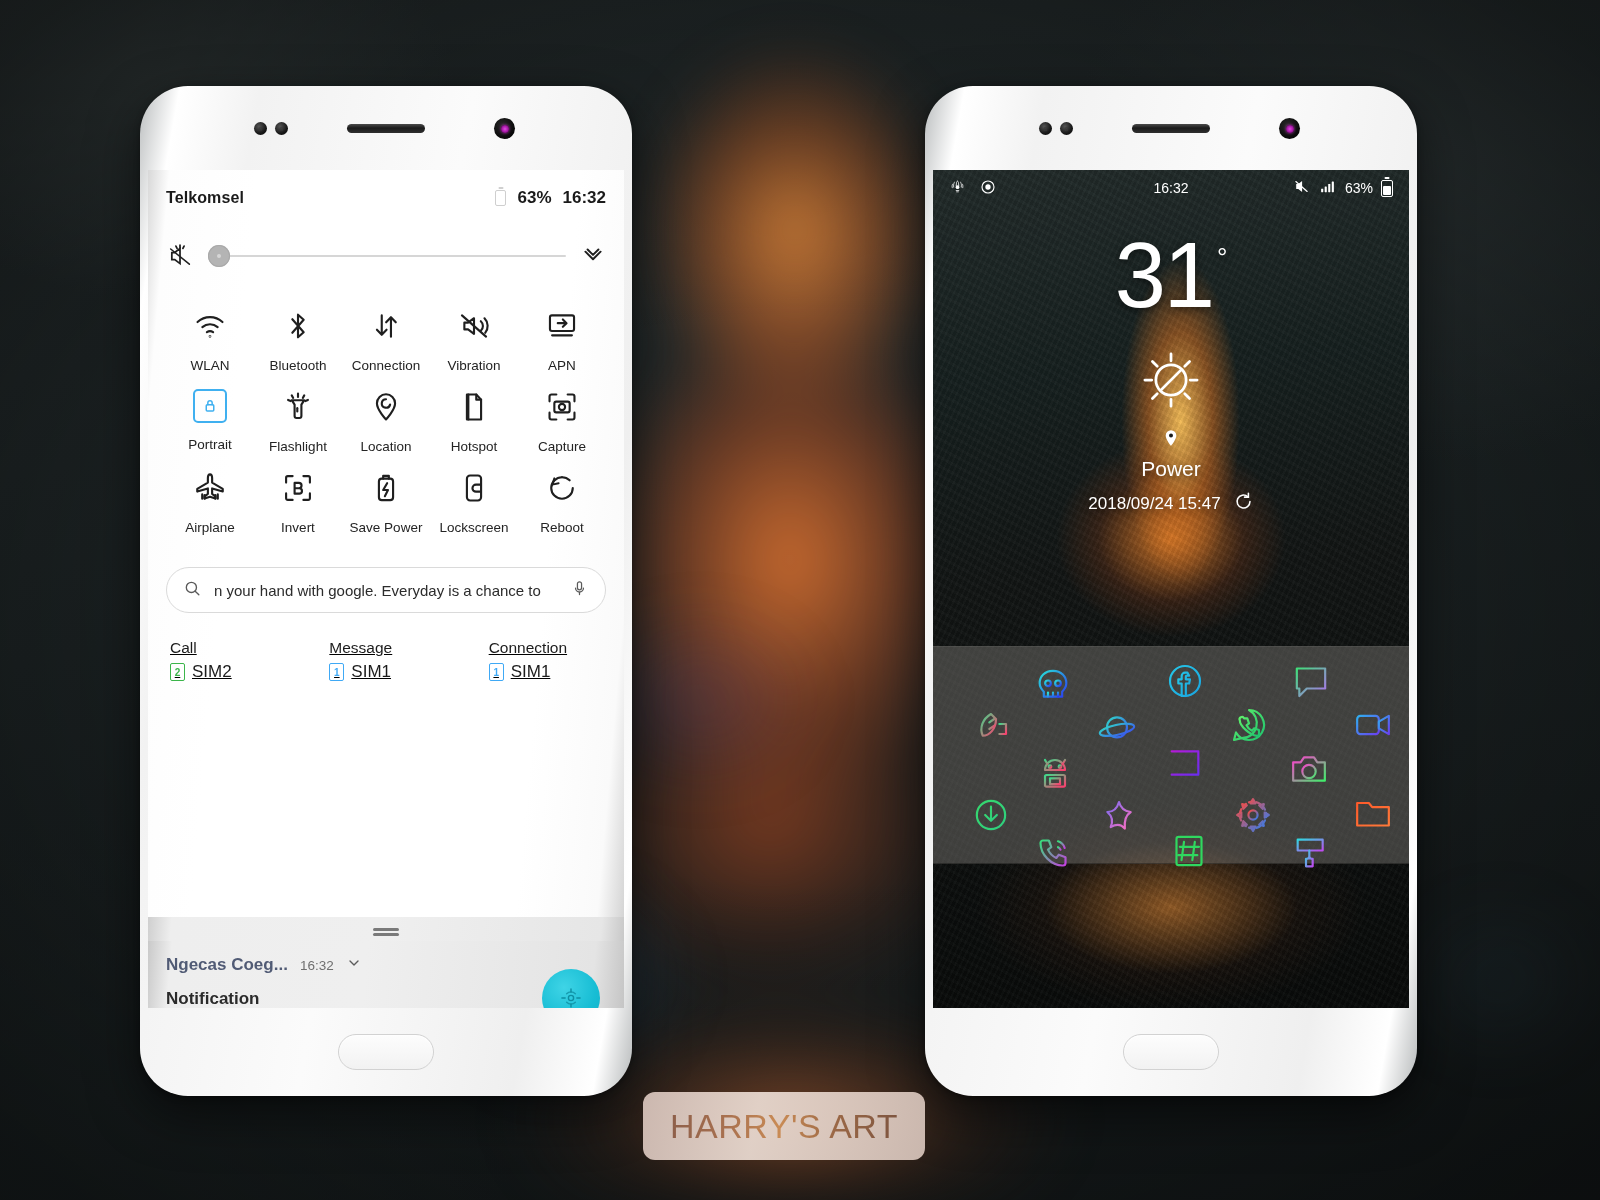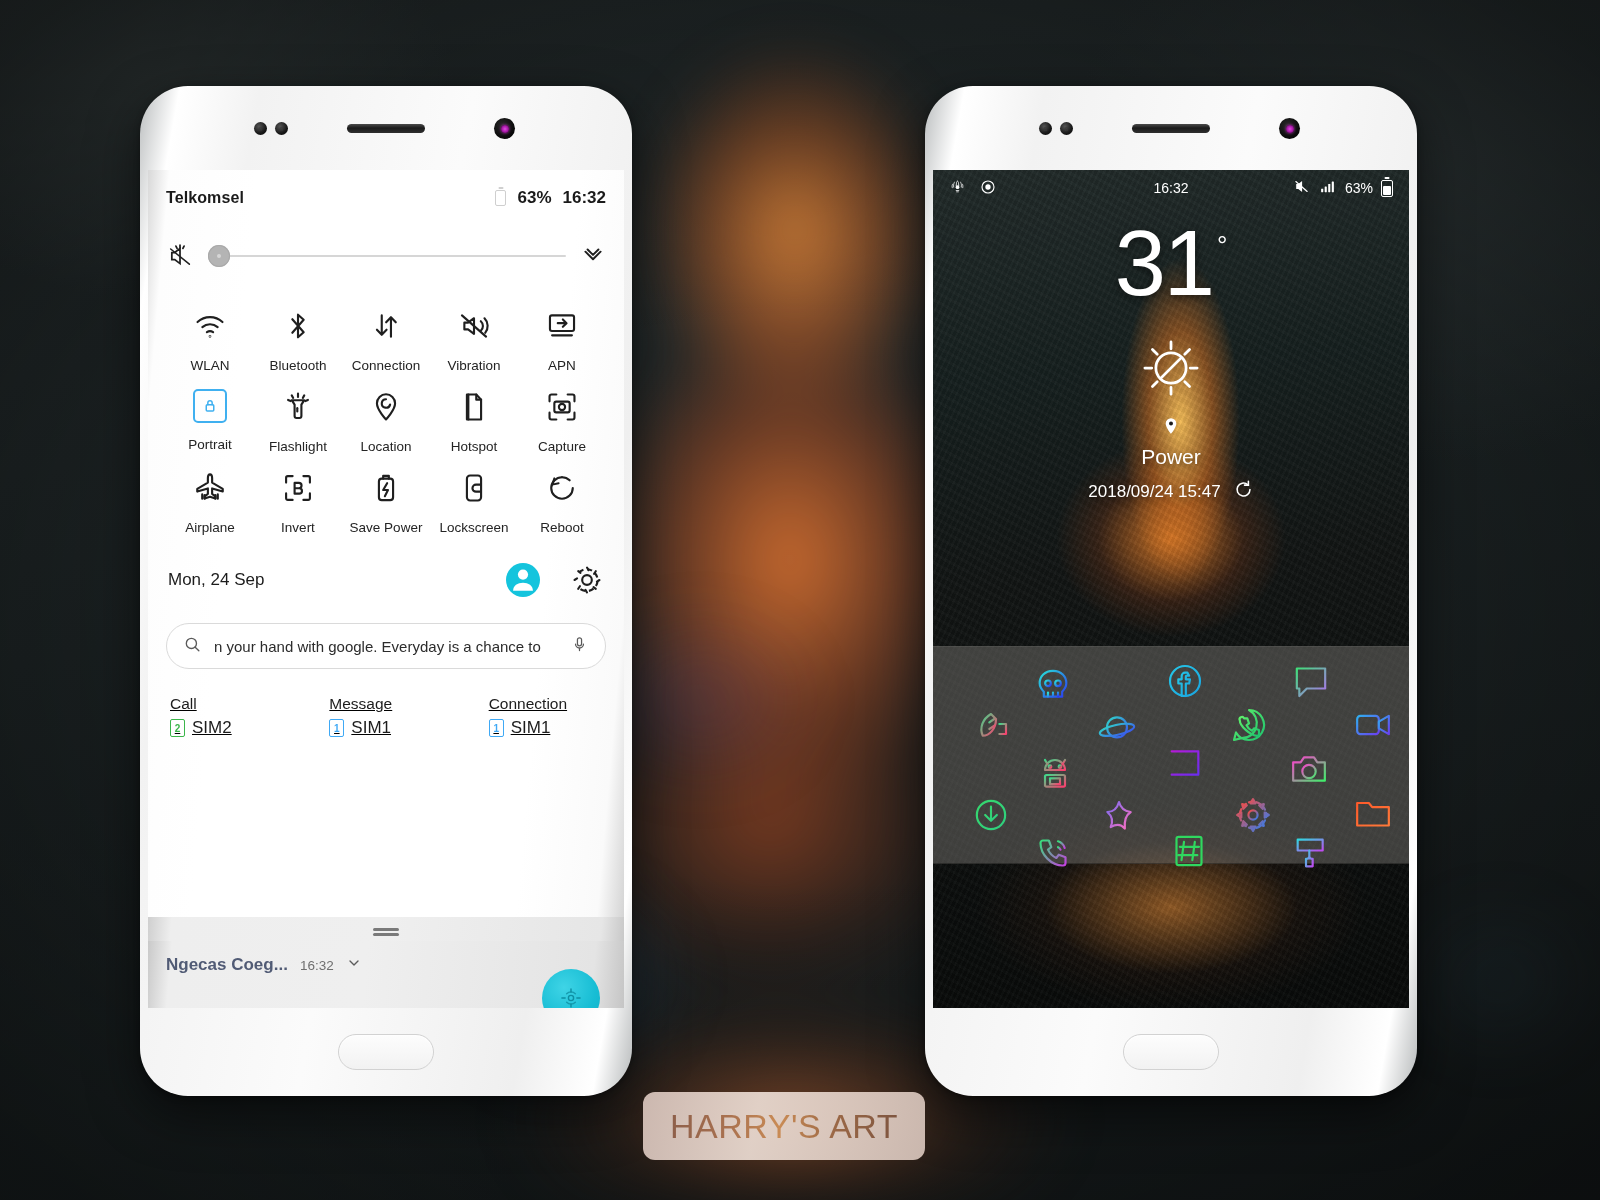--- a/index.html
+++ b/index.html
@@ -241,21 +241,21 @@
   .rs-batt::before {
     content:""; position:absolute; top:-4px; left:50%; transform:translateX(-50%);
     width:5px; height:2.4px; background:#fff; border-radius:1px;
   }
   .rs-batt::after {
     content:""; position:absolute; left:1px; right:1px; bottom:1px; height:60%;
     background:#fff; border-radius:1px;
   }
 
   #weather {
-    position: absolute; top: 50px; left: 0; right: 0;
+    position: absolute; top: 62px; left: 0; right: 0;
     display: flex; flex-direction: column; align-items: center;
     color: #fff; text-shadow: 0 2px 8px rgba(0,0,0,0.55);
   }
   .temp-wrap { display: flex; align-items: flex-start; }
   .temp-num { font-size: 92px; font-weight: 300; line-height: 0.95; letter-spacing: -2px; }
   .temp-deg { font-size: 26px; margin-top: 10px; margin-left: 4px; }
   .sun-ico { margin-top: 28px; }
   .loc-wrap { display:flex; flex-direction:column; align-items:center; margin-top: 10px; }
   .loc-name { font-size: 21px; margin-top: 4px; font-weight: 400; }
   .upd-row { display: flex; align-items: center; gap: 12px; margin-top: 10px; font-size: 17px; }
@@ -480,38 +480,20 @@
                 <svg viewBox="0 0 24 24" fill="none" stroke="#1f1f1f" stroke-width="1.5" stroke-linecap="round" stroke-linejoin="round">
                   <path d="M19.6 12 A7.6 7.6 0 1 1 12 4.4"></path>
                   <path d="M12 4.4 a7.6 7.6 0 0 1 5.4 2.2"></path>
                   <path d="M6.6 5.2 L5.1 9.6 L9.6 8.6" stroke-width="1.4"></path>
                 </svg>
               </div>
               <div class="qs-label">Reboot</div>
             </div>
           </div>
 
-        <div class="qs-footer">
-          <div class="qs-date">Mon, 24 Sep</div>
-          <div class="qs-footer-icons">
-            <span class="avatar-ico">
-              <svg viewBox="0 0 24 24" fill="#ffffff">
-                  <circle cx="12" cy="8.2" r="3.6"></circle>
-                  <path d="M5 19.5c0-3.6 3.2-5.6 7-5.6s7 2 7 5.6z"></path>
-                </svg>
-            </span>
-            <span class="gear-ico">
-              <svg viewBox="0 0 24 24" fill="none" stroke="#1f1f1f" stroke-width="1.5">
-                <circle cx="12" cy="12" r="3.4"></circle>
-                <path d="M12 3.2 13.1 5 M12 20.8 10.9 19 M20.8 12 19 13.1 M3.2 12 5 10.9 M18.2 5.8 17 7.6 M5.8 18.2 7 16.4 M18.2 18.2 16.6 17 M5.8 5.8 7.4 7" stroke-linecap="round"></path>
-                <path d="M6.4 6.6 A7.6 7.6 0 0 1 17.8 7.4 A7.6 7.6 0 0 1 17 17.8 A7.6 7.6 0 0 1 6.2 17.4" stroke-dasharray="3.6 2.6"></path>
-              </svg>
-            </span>
-          </div>
-        </div>
 
         <div class="search-bar">
           <span>
             <svg width="19" height="19" viewBox="0 0 24 24" fill="none" stroke="#5a5a5a" stroke-width="1.7" stroke-linecap="round">
               <circle cx="10.6" cy="10.6" r="6.4"></circle>
                 <path d="M15.4 15.4 L20 20"></path>
             </svg>
           </span>
           <span class="search-text">n your hand with google. Everyday is a chance to</span>
           <span>
@@ -555,20 +537,21 @@
       <div id="notif-card">
         <div class="notif-head">
           <span class="notif-app">Ngecas Coeg...</span>
           <span class="notif-time">16:32</span>
           <span>
             <svg width="16" height="16" viewBox="0 0 24 24" fill="none" stroke="#5c5c5c" stroke-width="2" stroke-linecap="round" stroke-linejoin="round">
                 <path d="M6 9 L12 15 L18 9"></path>
               </svg>
           </span>
         </div>
+        <div class="notif-title">Notification</div>
 
         <div class="notif-fab">
           <svg width="26" height="26" viewBox="0 0 24 24" fill="none" stroke="#0e8fa3" stroke-width="1.3" stroke-linecap="round">
             <circle cx="12" cy="12" r="2.4"></circle>
             <path d="M12 6.6 v-3 M12 17.4 v3 M6.6 12 h-3 M17.4 12 h3"></path>
             <path d="M8 8 a5.6 5.6 0 0 1 8 0 M8 16 a5.6 5.6 0 0 0 8 0" opacity=".8"></path>
           </svg>
         </div>
       </div>
 

